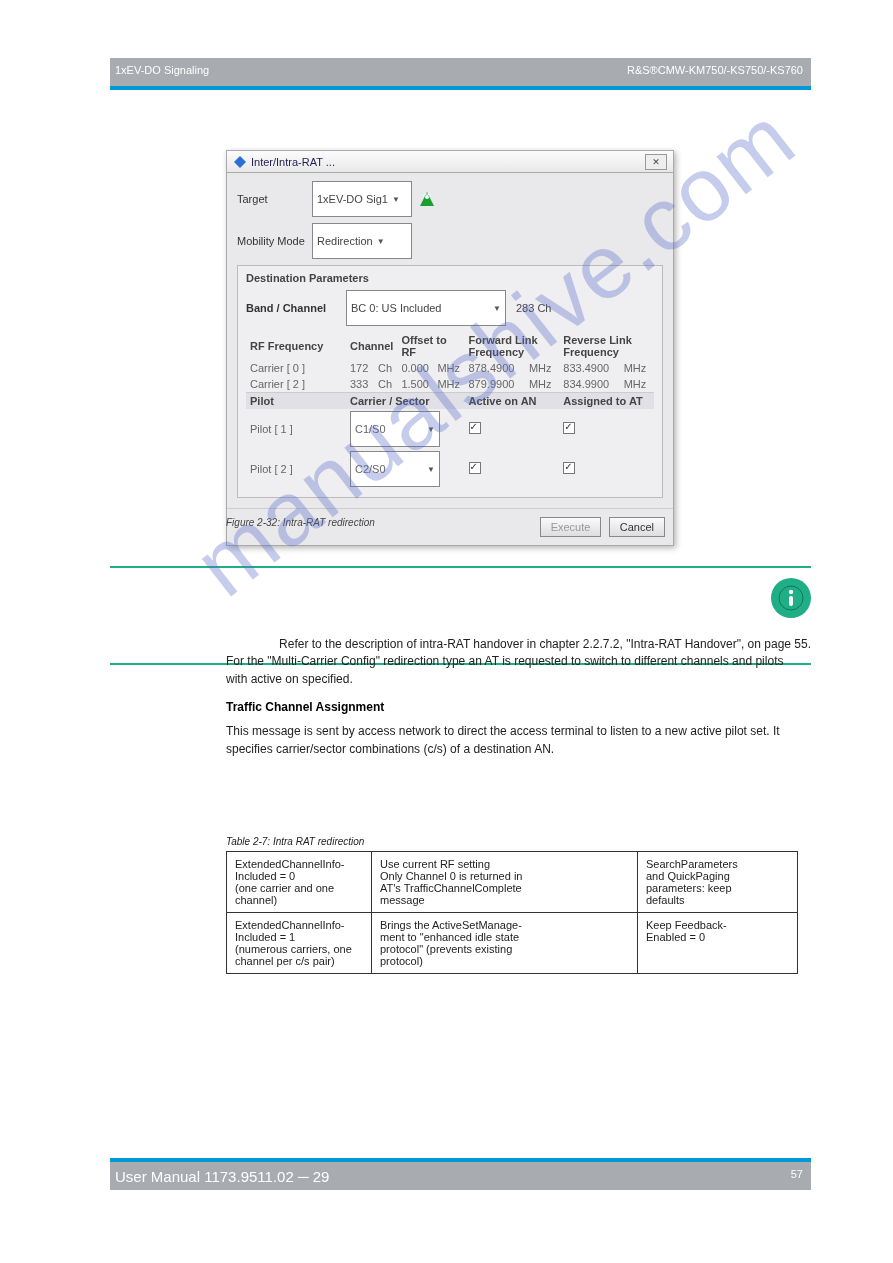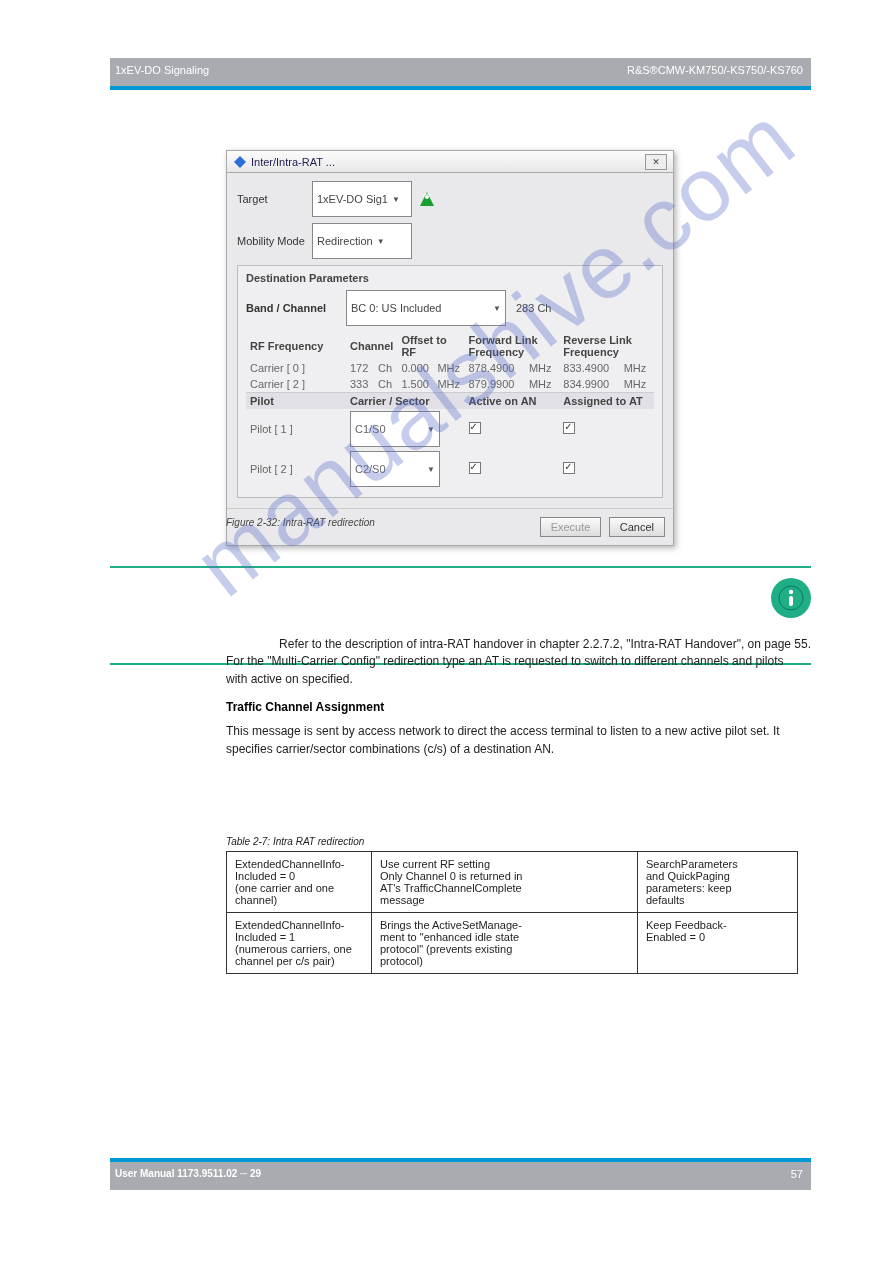--- a/index.html
+++ b/index.html
@@ -59,21 +59,21 @@
   
   .doc-table { position:absolute; top: 836px; left: 226px; width: 572px; border-collapse: collapse; font-size: 11px; color:#222; }
   .doc-table caption { text-align:left; font-style:italic; font-size:10px; margin-bottom:4px; caption-side:top; }
   .doc-table td { border: 1px solid #333; padding: 6px 8px; vertical-align: top; }
   .doc-table .left-col { width: 145px; }
   .doc-table .right-col { width: 160px; }
 
   
   .foot-bar-blue { position:absolute; top:1158px; left:110px; right:82px; height:4px; background:#0099d6;}
   .foot-bar-gray { position:absolute; top:1162px; left:110px; right:82px; height:28px; background:#a8abb0;}
-  .foot-left { position:absolute; top:1168px; left:115px; color:#fff; font-size:10px;font-weight:bold;}
+  .foot-left { position:absolute; top:1168px; left:115px; color:#fff; font-size:15px;}
   .foot-right { position:absolute; top:1168px; right:90px; color:#fff; font-size:11px;}
 
   
   .watermark { position:absolute; top: 300px; left: 130px; font-size: 90px; color: rgba(90,110,200,.35); transform: rotate(-38deg); transform-origin: center; letter-spacing: 2px; pointer-events: none; white-space:nowrap;}
 
 </style>
 </head>
 <body>
 
 <div class="top-bar-gray"></div>

